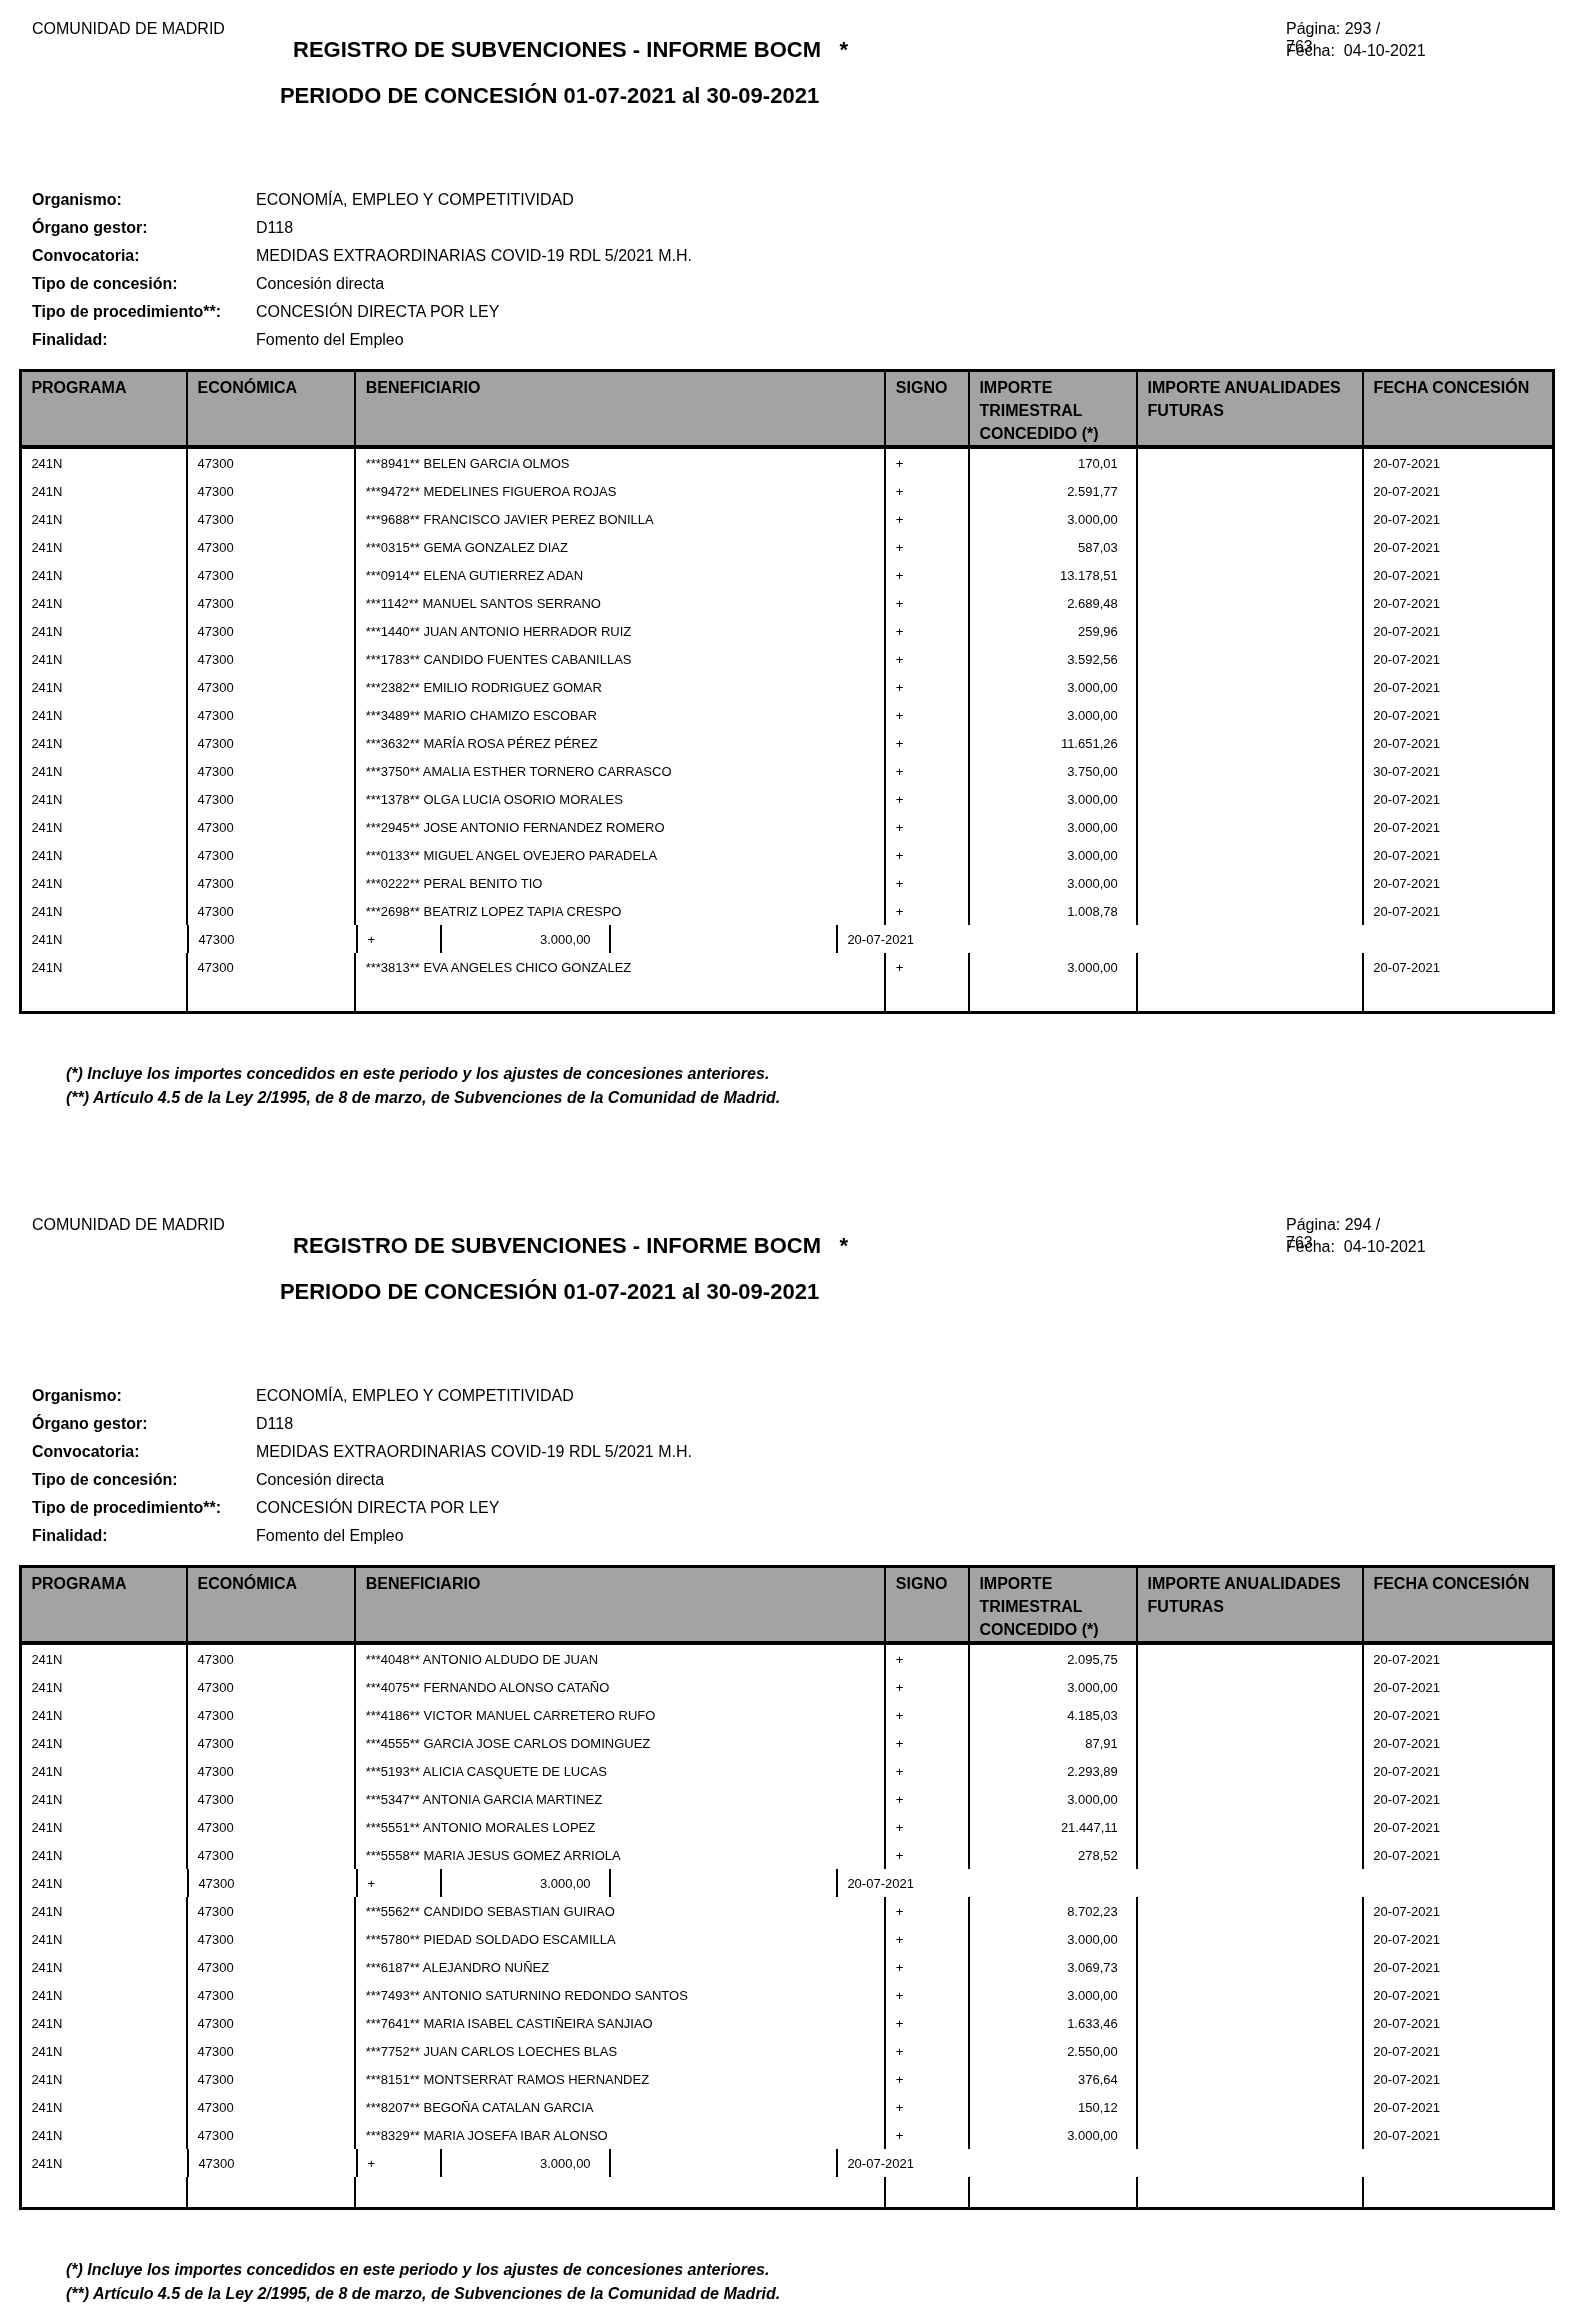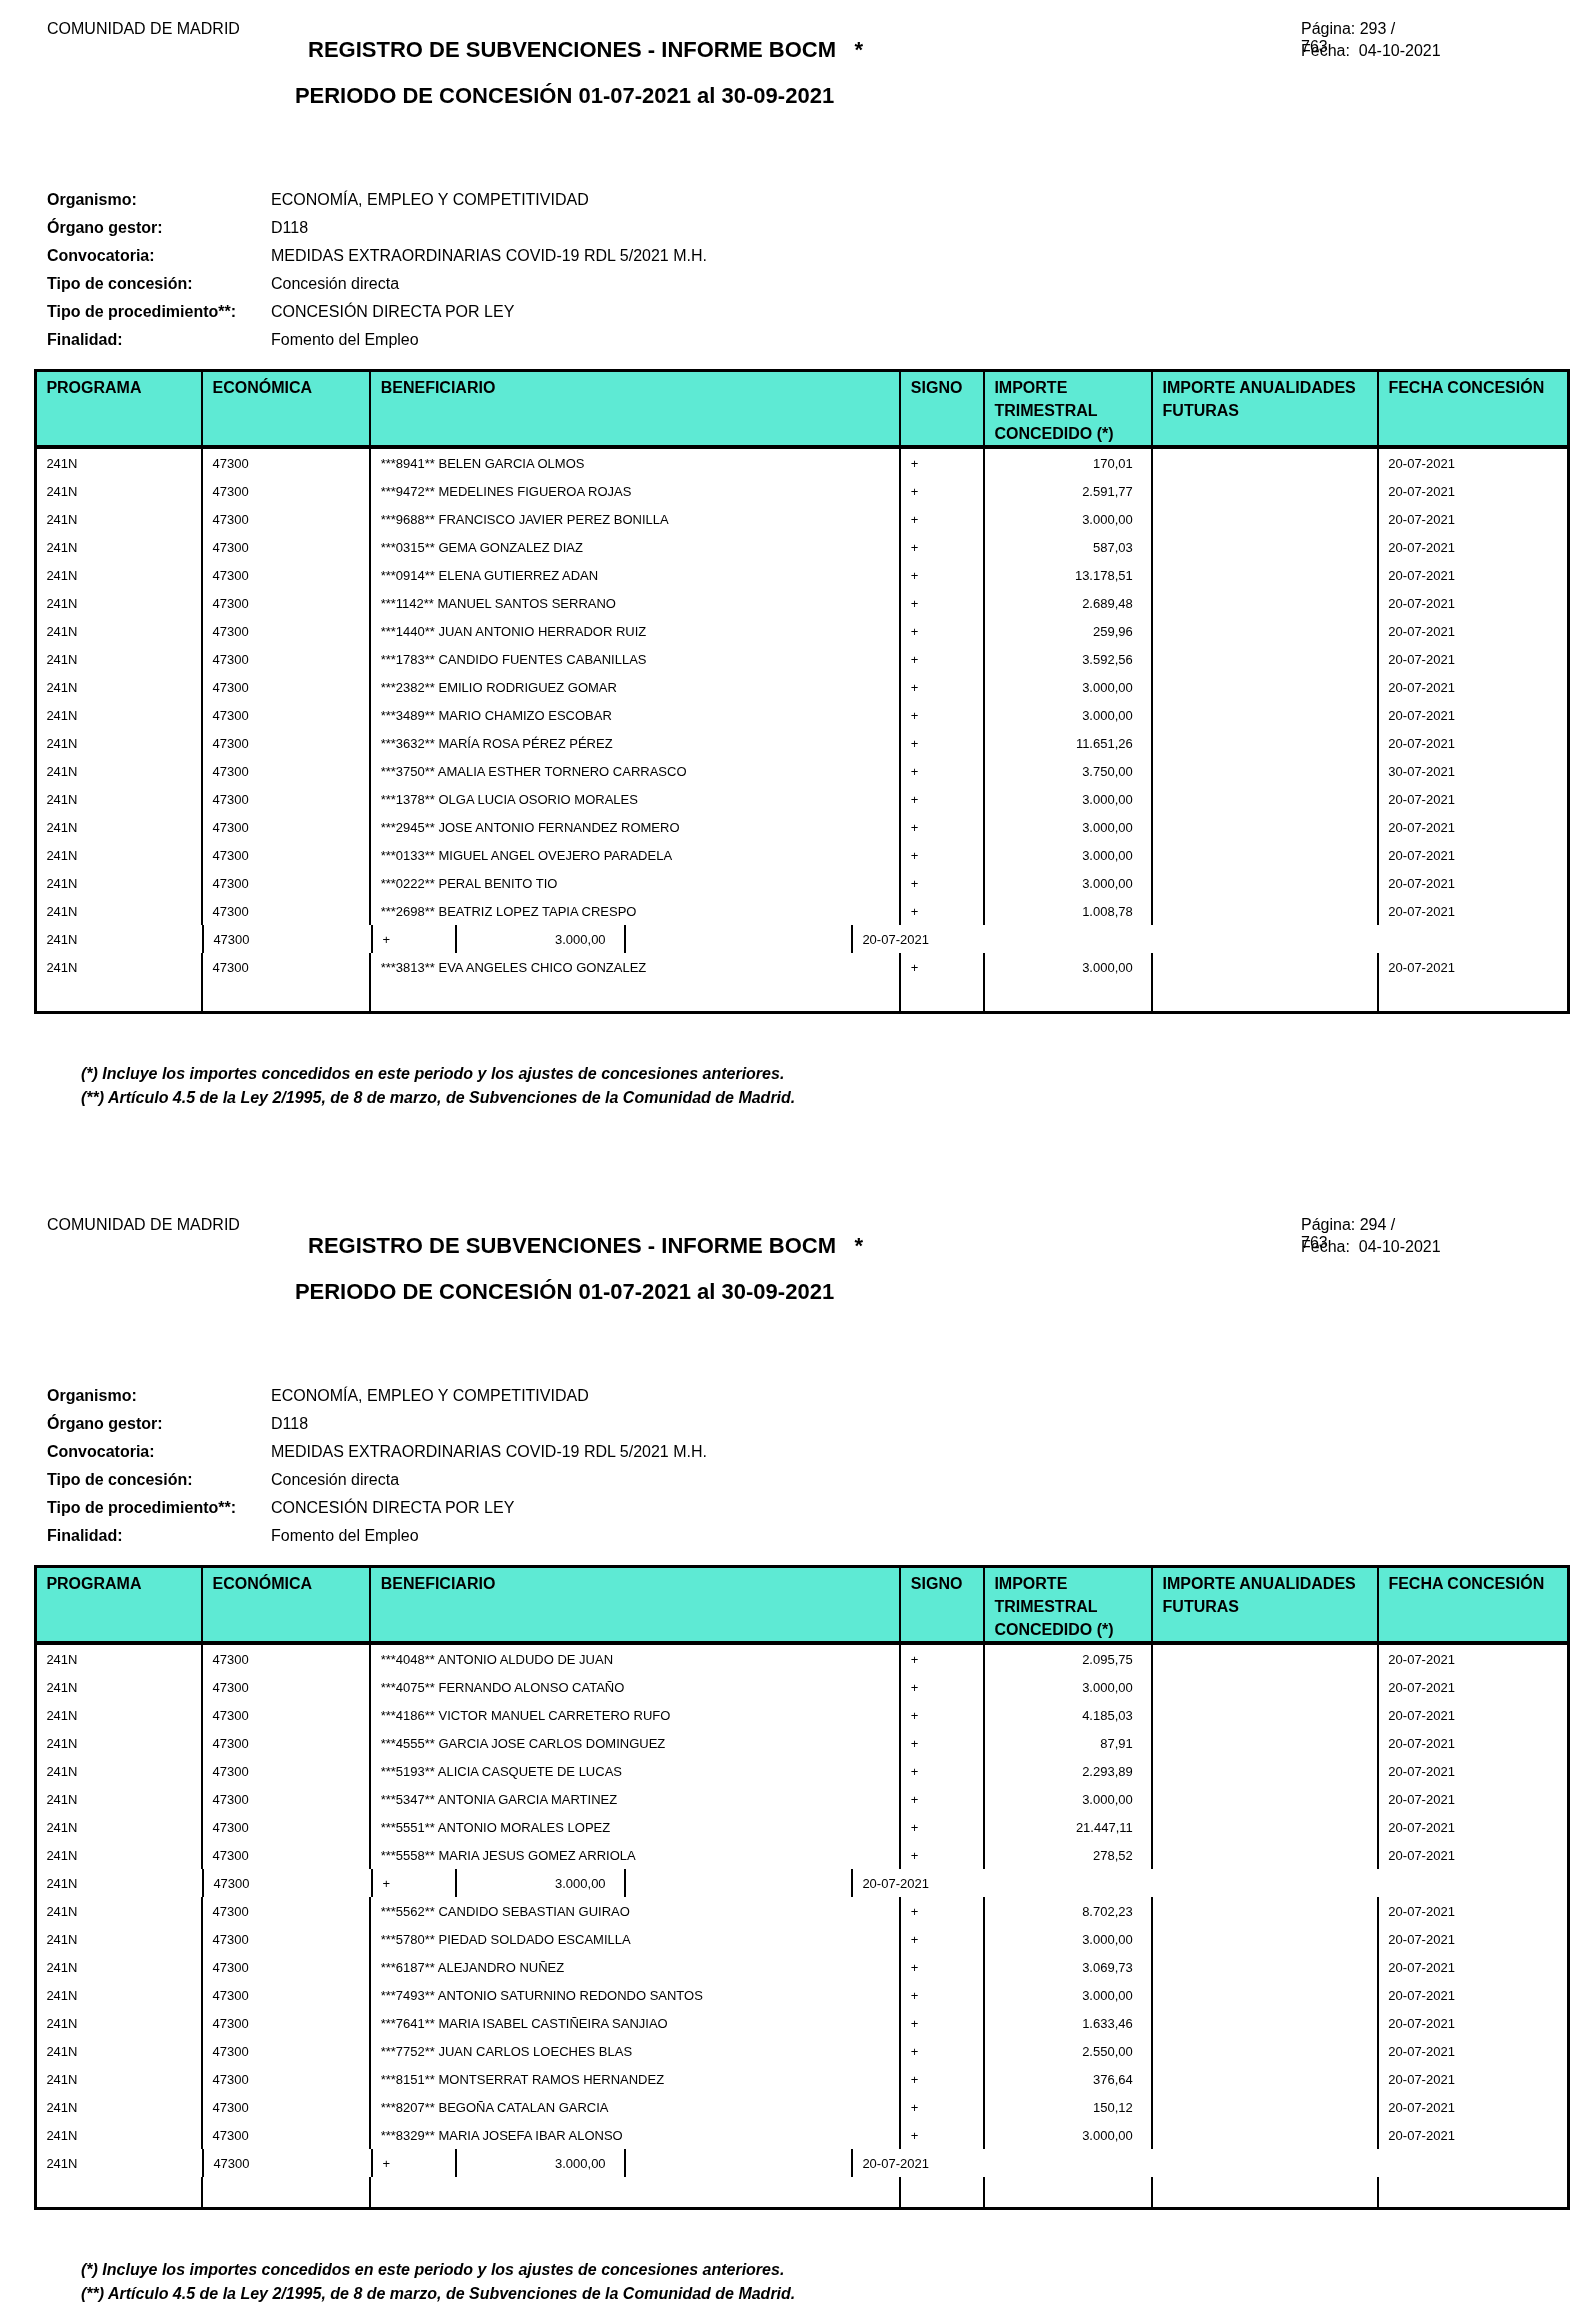--- a/index.html
+++ b/index.html
@@ -1,38 +1,38 @@
 <!DOCTYPE html>
 <html style="font-size:11.3px"><head>
 <meta charset="utf-8">
 <style>
   html, body { margin: 0; padding: 0; background: #ffffff; }
   body {
     width: 1573px; height: 2319px; position: relative; overflow: hidden;
     font-family: "Liberation Sans", sans-serif; color: #000;
   }
-  .page { position: absolute; left: 16px; width: 1404px; height: 1196px; }
+  .page { position: absolute; left: 1px; width: 1404px; height: 1196px; }
   .page.p1 { top: 0; }
   .page.p2 { top: 1196px; }
 
   .org-name { position: absolute; left: 31px; top: 19.7px; font-size: 16px; }
   .title { position: absolute; left: 0; width: 1097px; text-align: center; font-weight: bold; font-size: 22px; }
   .title.t1 { top: 37px; padding-left: 21px; }
   .title.t2 { top: 83px; }
   .pageinfo { position: absolute; left: 1285px; font-size: 16px; }
   .pageinfo.l1 { top: 19.7px; }
   .pageinfo.l2 { top: 42px; }
 
   .meta { position: absolute; left: 31px; top: 186px; font-size: 16px; }
   .meta-row { height: 28px; display: flex; align-items: center; }
   .meta-label { width: 224px; font-weight: bold; }
   .meta-value { }
 
   .tbl { position: absolute; left: 17.6px; top: 369px; width: 1536px; border: 3.5px solid #000; box-sizing: border-box; }
-  .thead { display: flex; background: #5eead4; border-bottom: 4.2px solid #000; height: 77px; box-sizing: border-box; }
+  .thead { display: flex; background: #a3a3a3; border-bottom: 4.2px solid #000; height: 77px; box-sizing: border-box; }
   .th { font-weight: bold; font-size: 16px; padding: 4.2px 0 0 9.8px; box-sizing: border-box; border-right: 2.1px solid #000; line-height: 23px; }
   .th:last-child { border-right: none; }
   .tbody { display: flex; flex-direction: column; }
   .tr { display: flex; height: 28px; font-size: 13px; }
   .td { box-sizing: border-box; border-right: 2.1px solid #000; padding: 0 0 0 9.8px; display: flex; align-items: center; white-space: nowrap; }
   .td:last-child { border-right: none; }
   .td.num { justify-content: flex-end; padding: 0 18px 0 0; }
   .tr.filler { height: 29.5px; }
 
   .c1 { width: 167px; } .c2 { width: 169px; } .c3 { width: 533px; } .c4 { width: 84px; }

